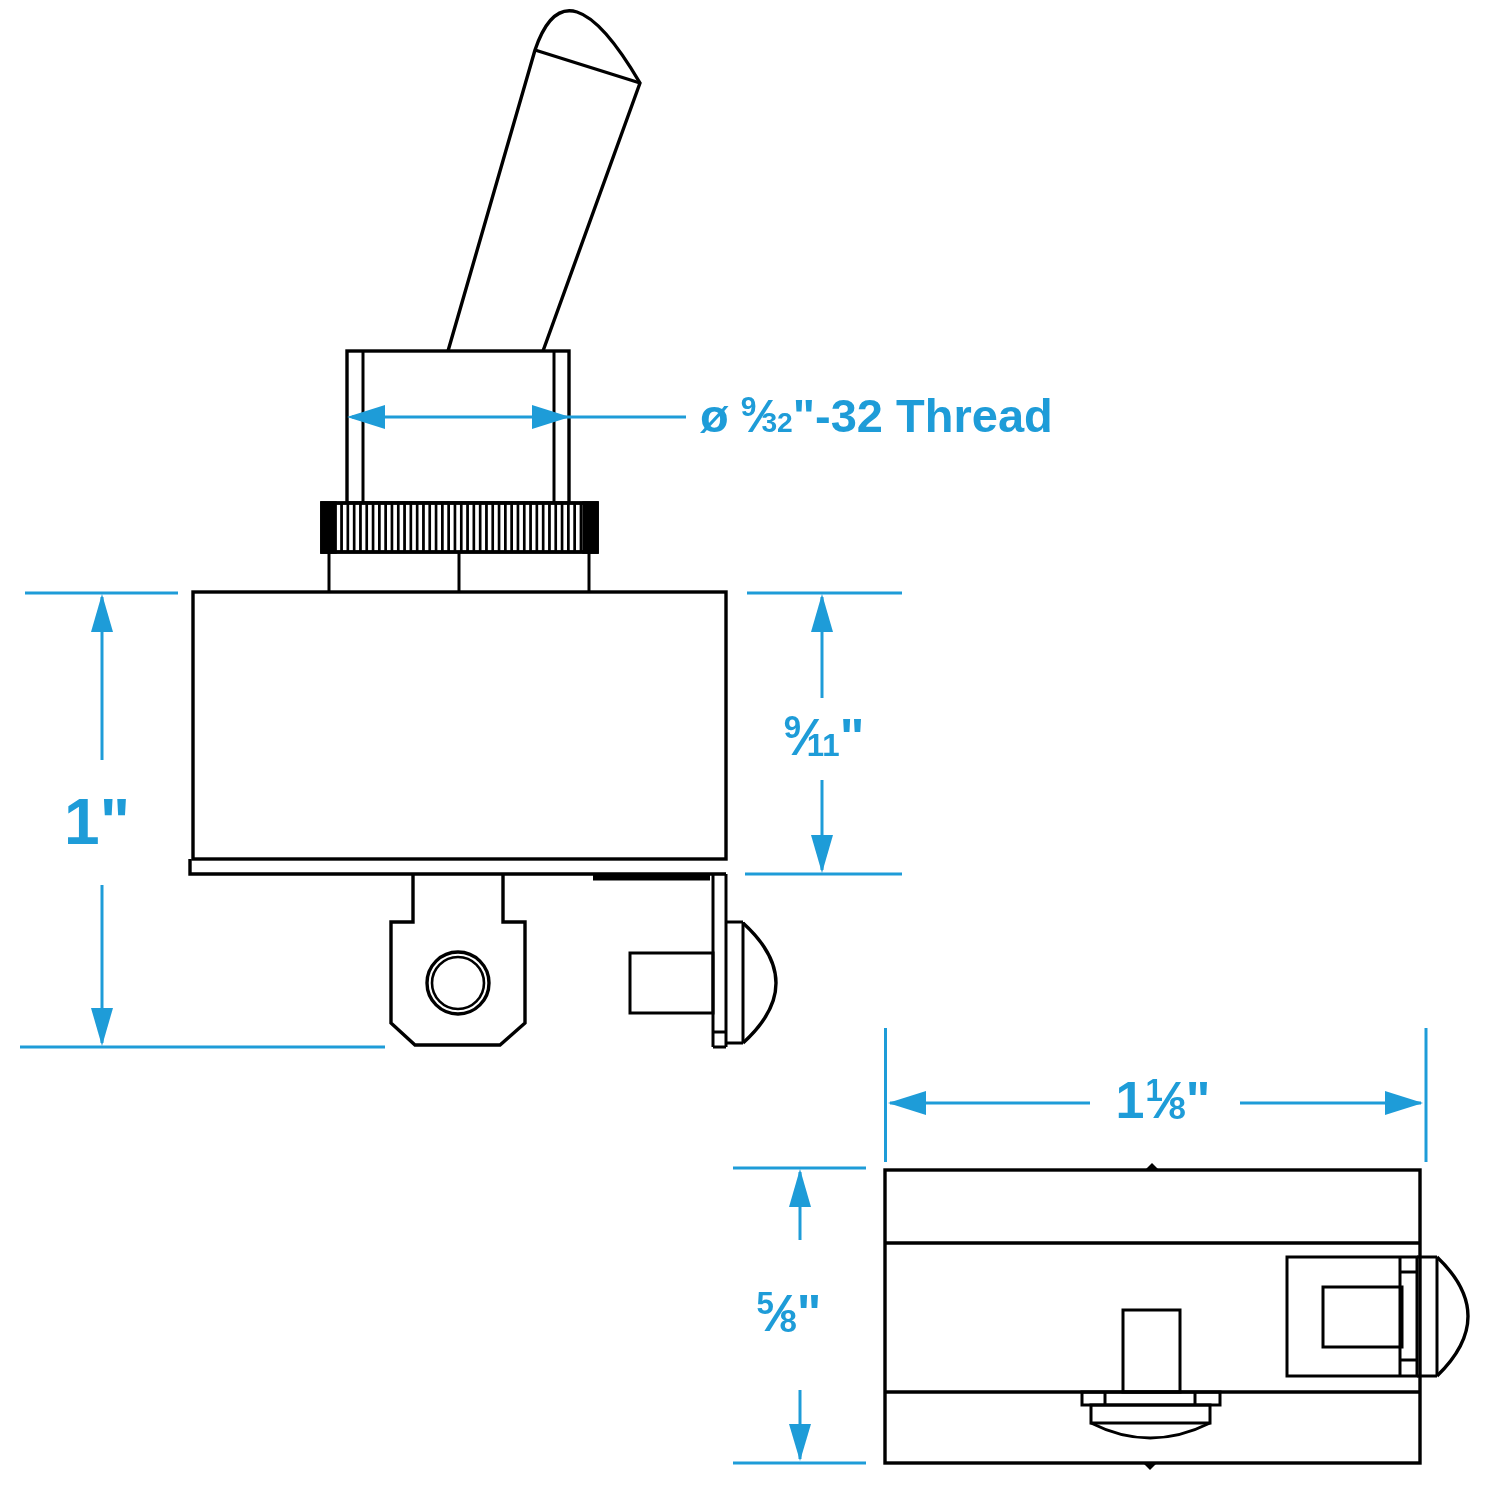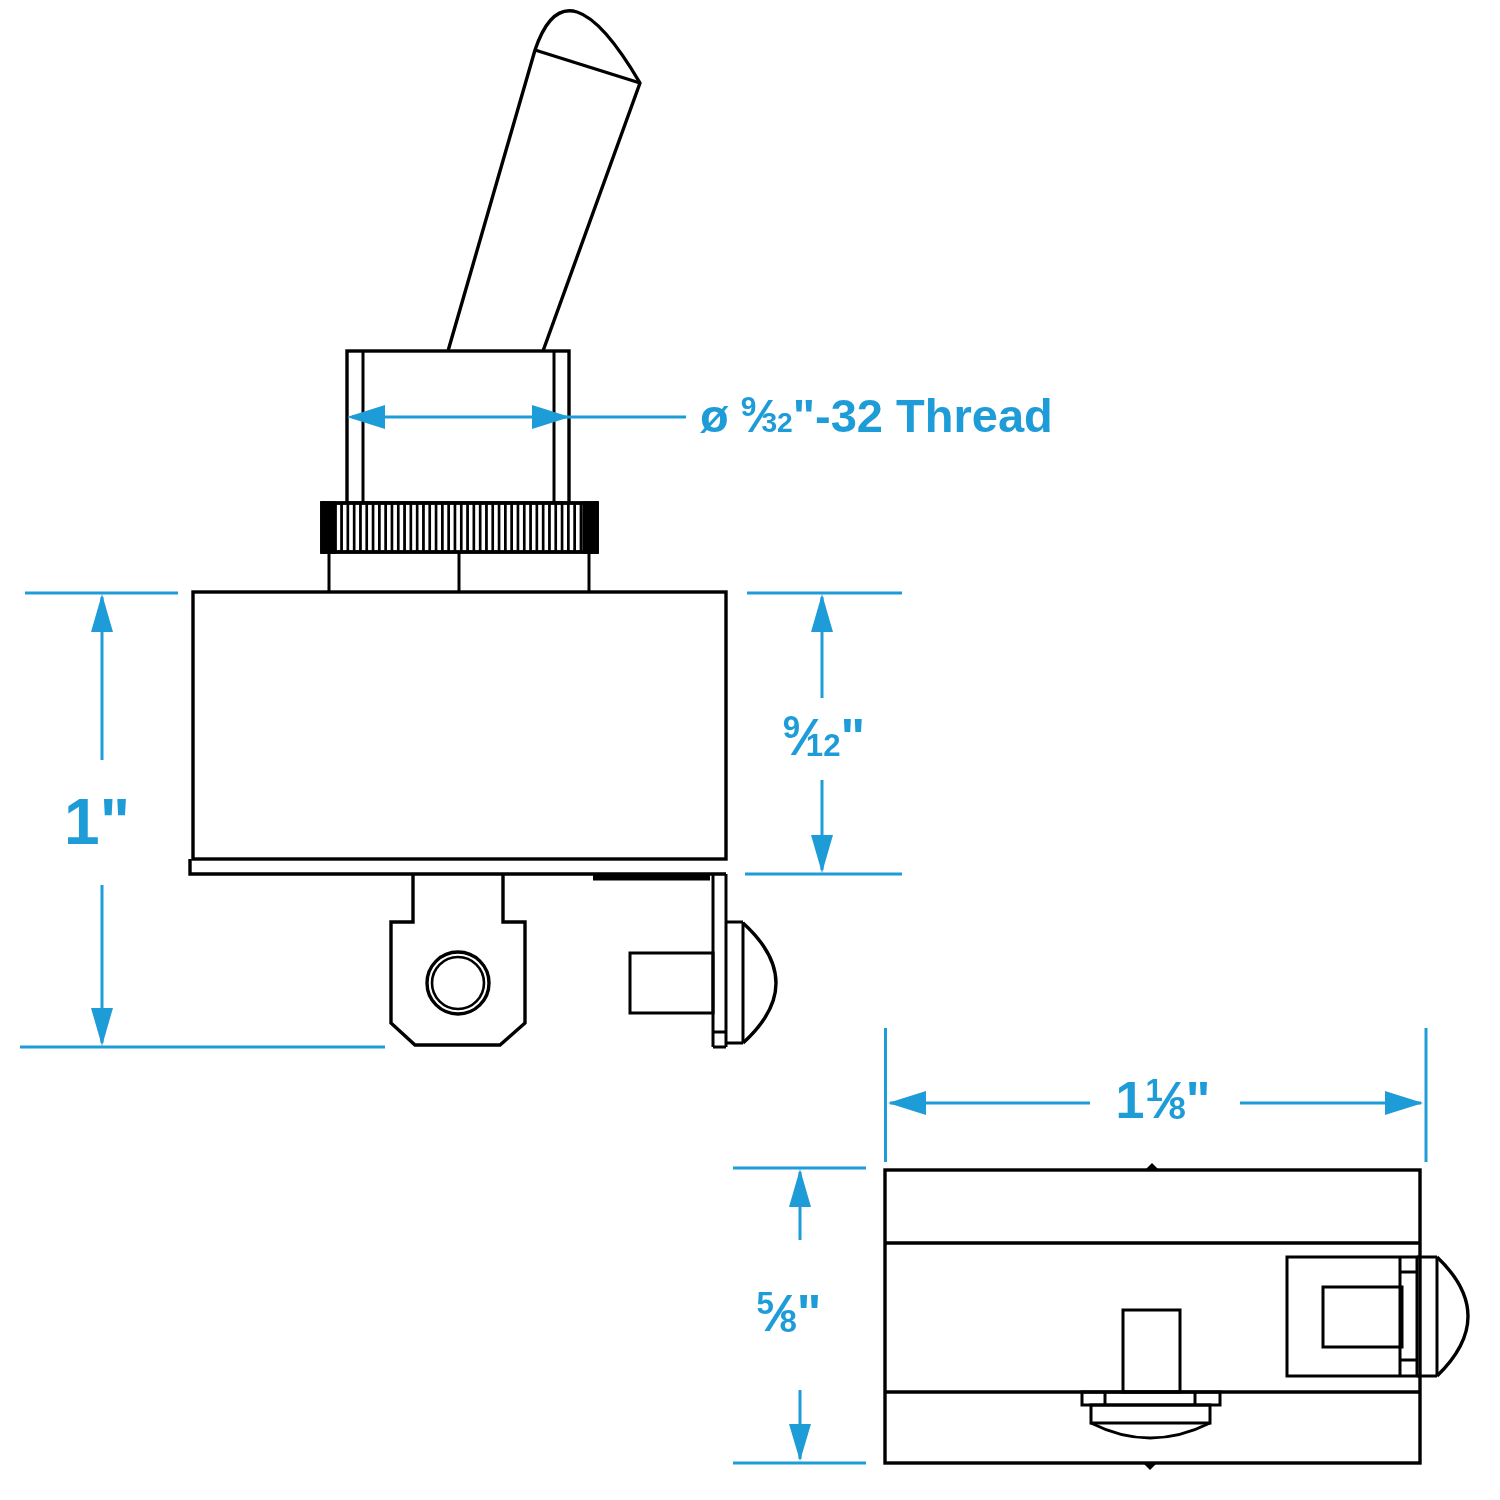--- a/index.html
+++ b/index.html
@@ -158,21 +158,21 @@
 
 <div class="dim dim-thread" style="left:700px;top:417px;transform:translateY(-54%);">
   <span class="dsym">ø</span><span class="fnum">9</span><span class="fsl">⁄</span><span class="fden">32</span><span>"-32 Thread</span>
 </div>
 
 <div class="dim dim-xl" style="left:97px;top:822px;transform:translate(-50%,-50%);">
   <span>1"</span>
 </div>
 
 <div class="dim dim-lg" style="left:824px;top:737px;transform:translate(-50%,-50%);">
-  <span class="fnum">9</span><span class="fsl">⁄</span><span class="fden">12</span><span>"</span>
+  <span class="fnum">9</span><span class="fsl">⁄</span><span class="fden">11</span><span>"</span>
 </div>
 
 <div class="dim dim-lg" style="left:1163px;top:1100px;transform:translate(-50%,-50%);">
   <span class="lead">1</span><span class="fnum">1</span><span class="fsl">⁄</span><span class="fden">8</span><span>"</span>
 </div>
 
 <div class="dim dim-lg" style="left:789px;top:1313px;transform:translate(-50%,-50%);">
   <span class="fnum">5</span><span class="fsl">⁄</span><span class="fden">8</span><span>"</span>
 </div>
 

